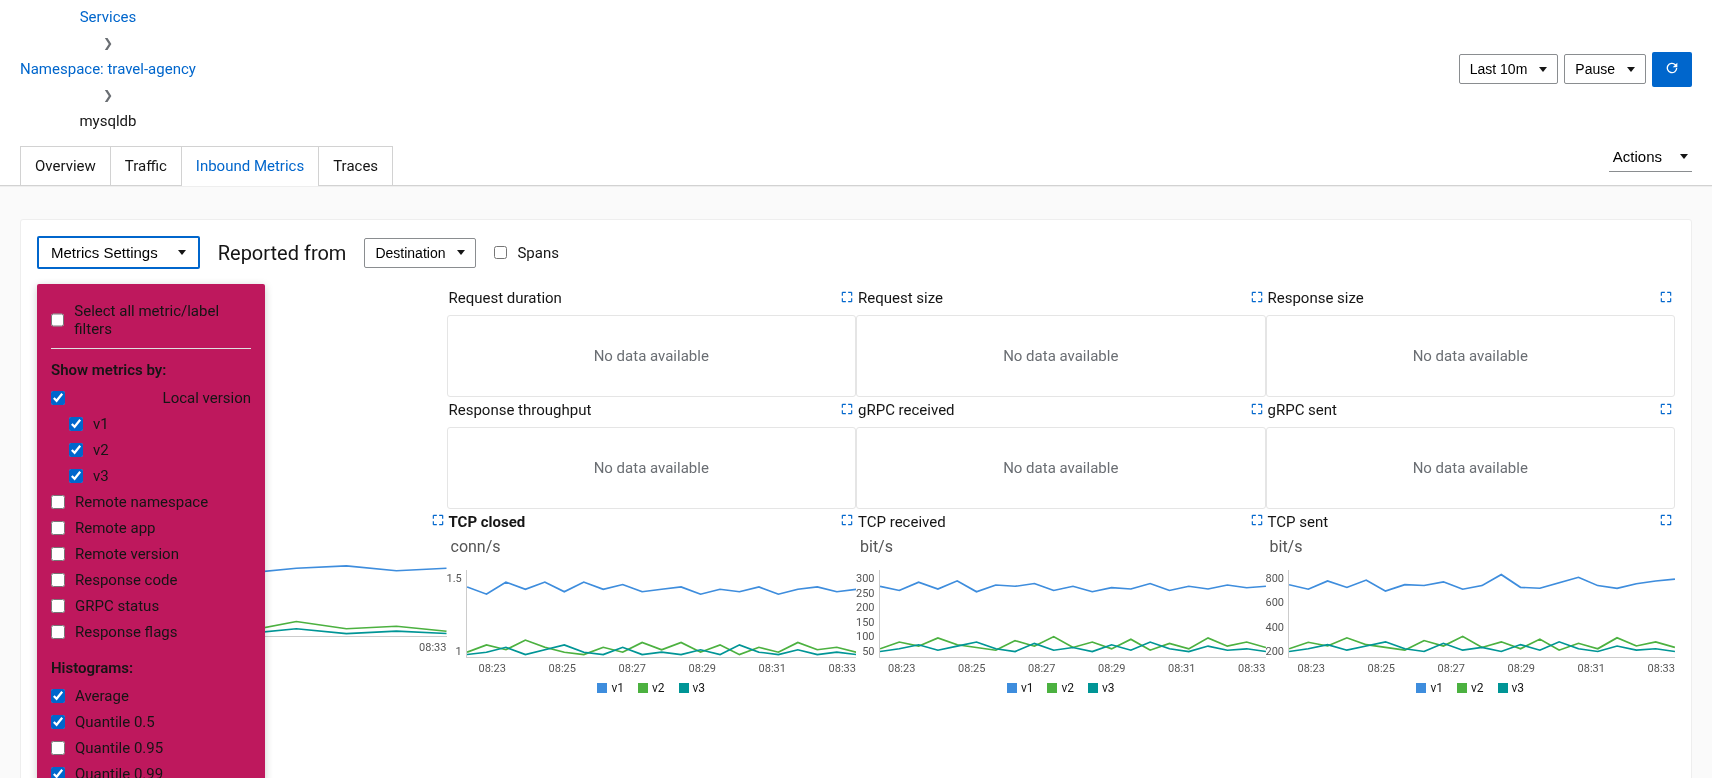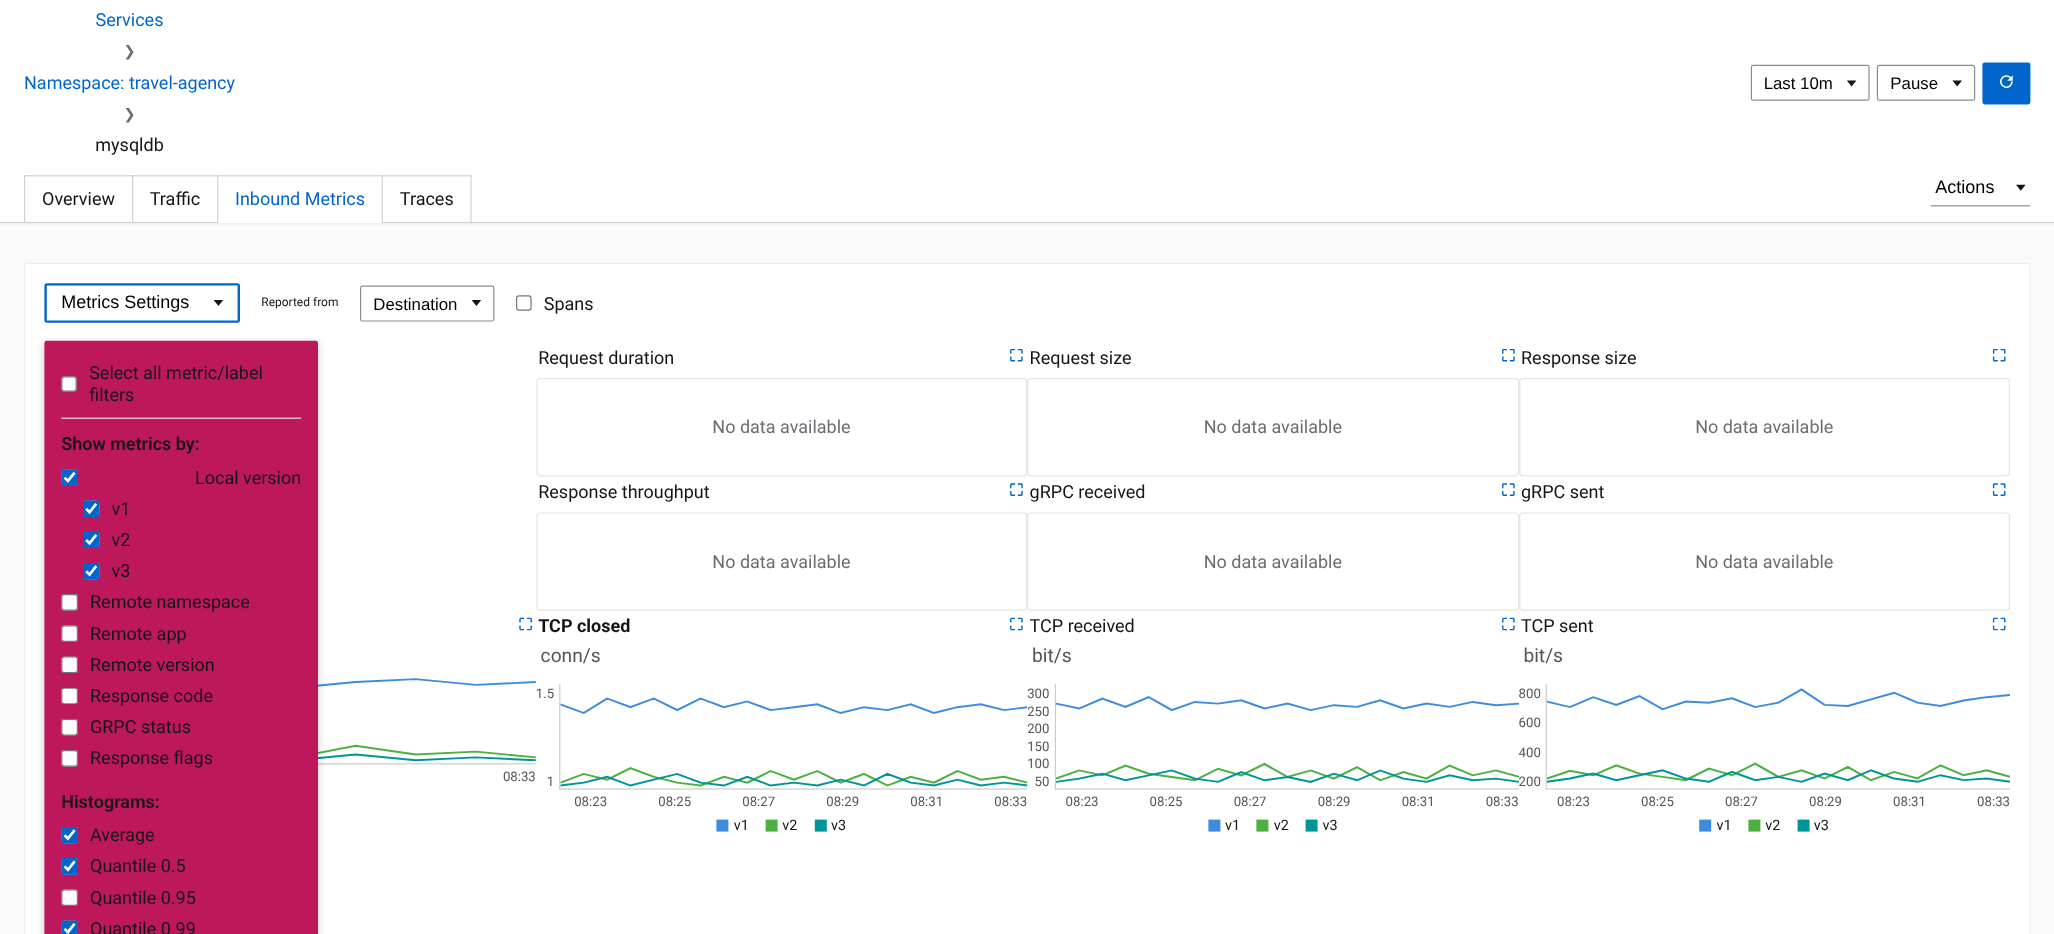--- a/index.html
+++ b/index.html
@@ -23,21 +23,21 @@
 .tabs { display: flex; border-bottom: 1px solid #d2d2d2; padding-left: 20px; margin-top: -34px; }
 .tab { border: 1px solid #d2d2d2; border-bottom: none; padding: 10px 14px; background: #fff; cursor: pointer; margin-right: -1px; font-size: 15px; }
 .tab.active { color: #0066cc; border-top: 1px solid #d2d2d2; position: relative; }
 .tab.active::after { content: ''; position: absolute; left: 0; right: 0; bottom: -1px; height: 2px; background: #fff; }
 
 .content { padding: 32px 20px; position: relative; background: #fafafa; border-top: 1px solid #eee; min-height: 640px; }
 .content-inner { background: #fff; border: 1px solid #eee; border-radius: 3px; padding: 16px; position: relative; min-height: 620px; }
 
 .toolbar { display: flex; align-items: center; gap: 18px; margin-bottom: 16px; }
 .settings-btn { border: 2px solid #0066cc; background: #fff; padding: 6px 12px; display: flex; align-items: center; gap: 20px; cursor: pointer; font-size: 15px; border-radius: 2px; }
-.label-inline { font-size: 10px; }
+.label-inline { font-size: 20px; }
 .checkbox-inline { display: flex; align-items: center; gap: 10px; font-size: 15px; }
 
 .settings-popup { position: absolute; top: 48px; left: 0; width: 228px; background: #be185d; box-shadow: 0 2px 8px rgba(0,0,0,.2); border-radius: 2px; padding: 14px 14px 10px; z-index: 10; }
 .settings-popup .row { display: flex; align-items: center; gap: 10px; padding: 4px 0; font-size: 15px; }
 .settings-popup .row.indent1 { padding-left: 0; justify-content: space-between; }
 .settings-popup .row.indent2 { padding-left: 18px; }
 .settings-popup hr { border: none; border-top: 1px solid #e0e0e0; margin: 6px 0; }
 .settings-popup .heading { font-weight: 600; padding: 6px 0; font-size: 15px; }
 .settings-popup input[type=checkbox] { accent-color: #0066cc; width: 14px; height: 14px; }
 

